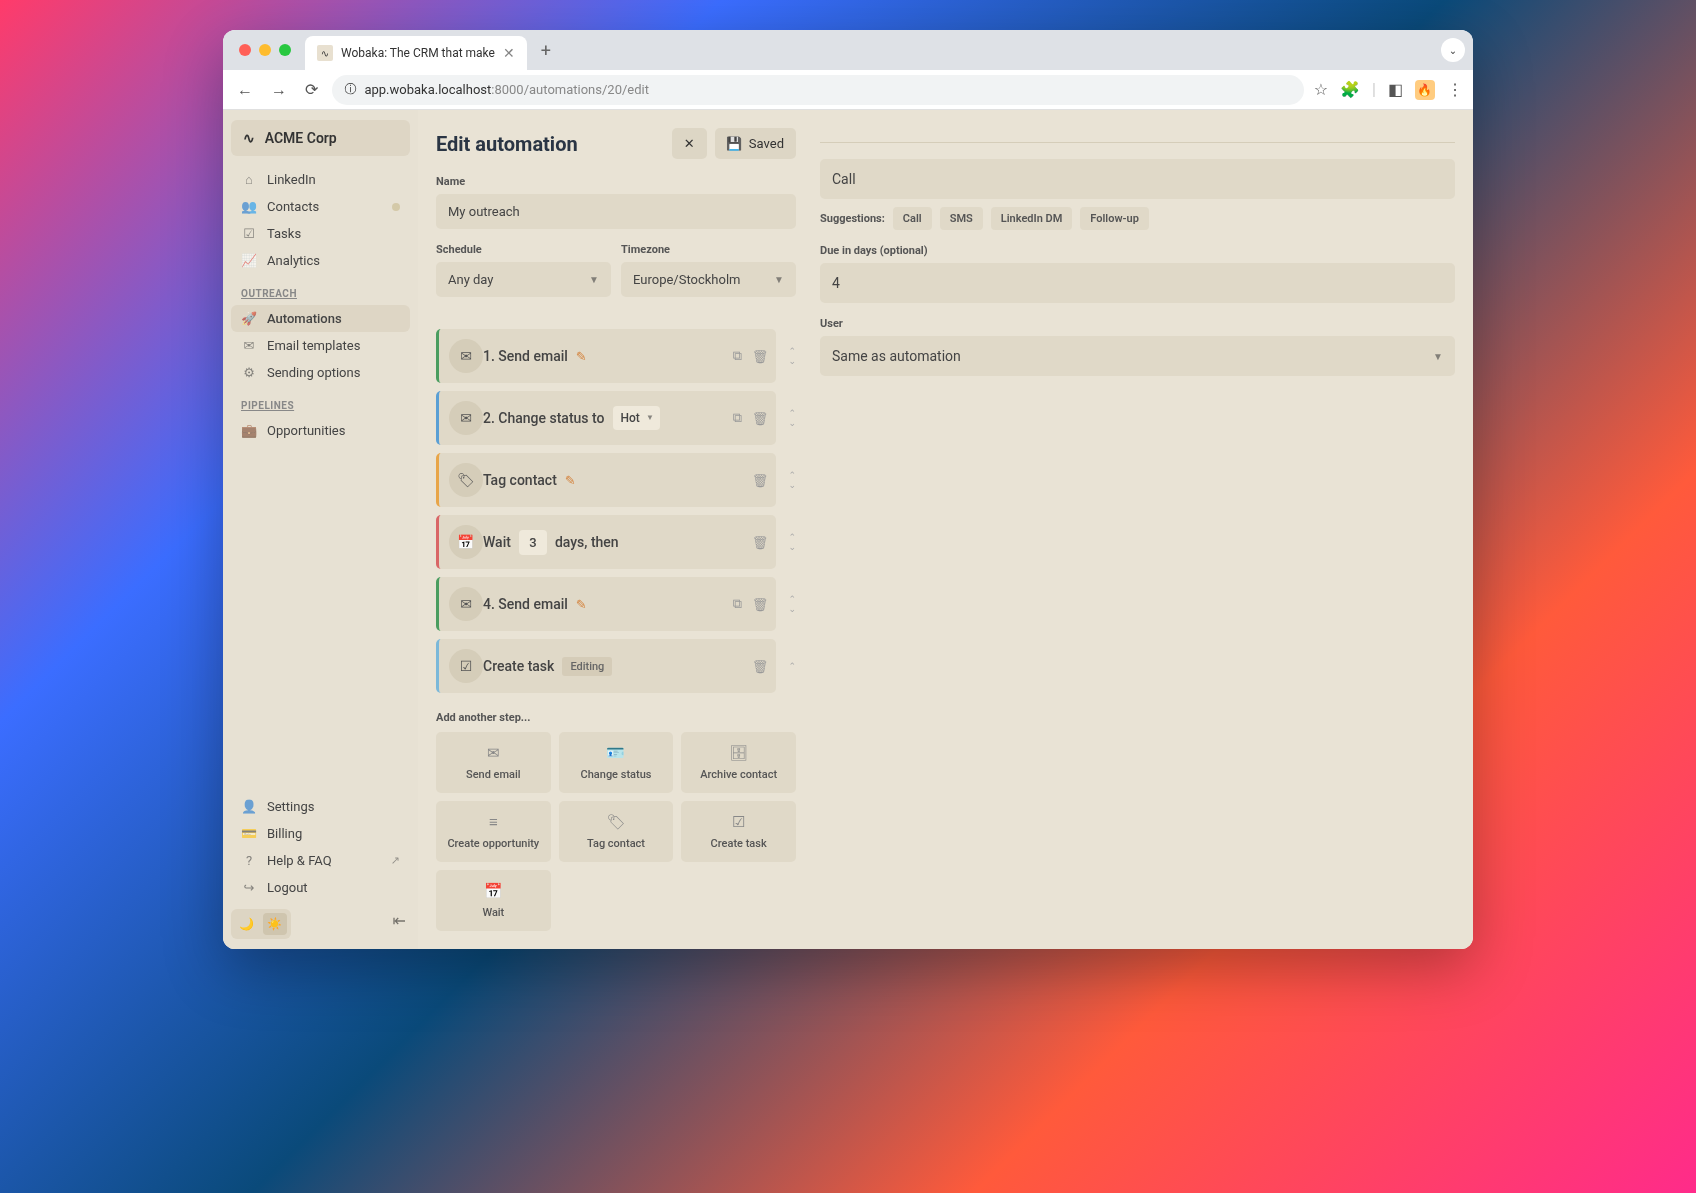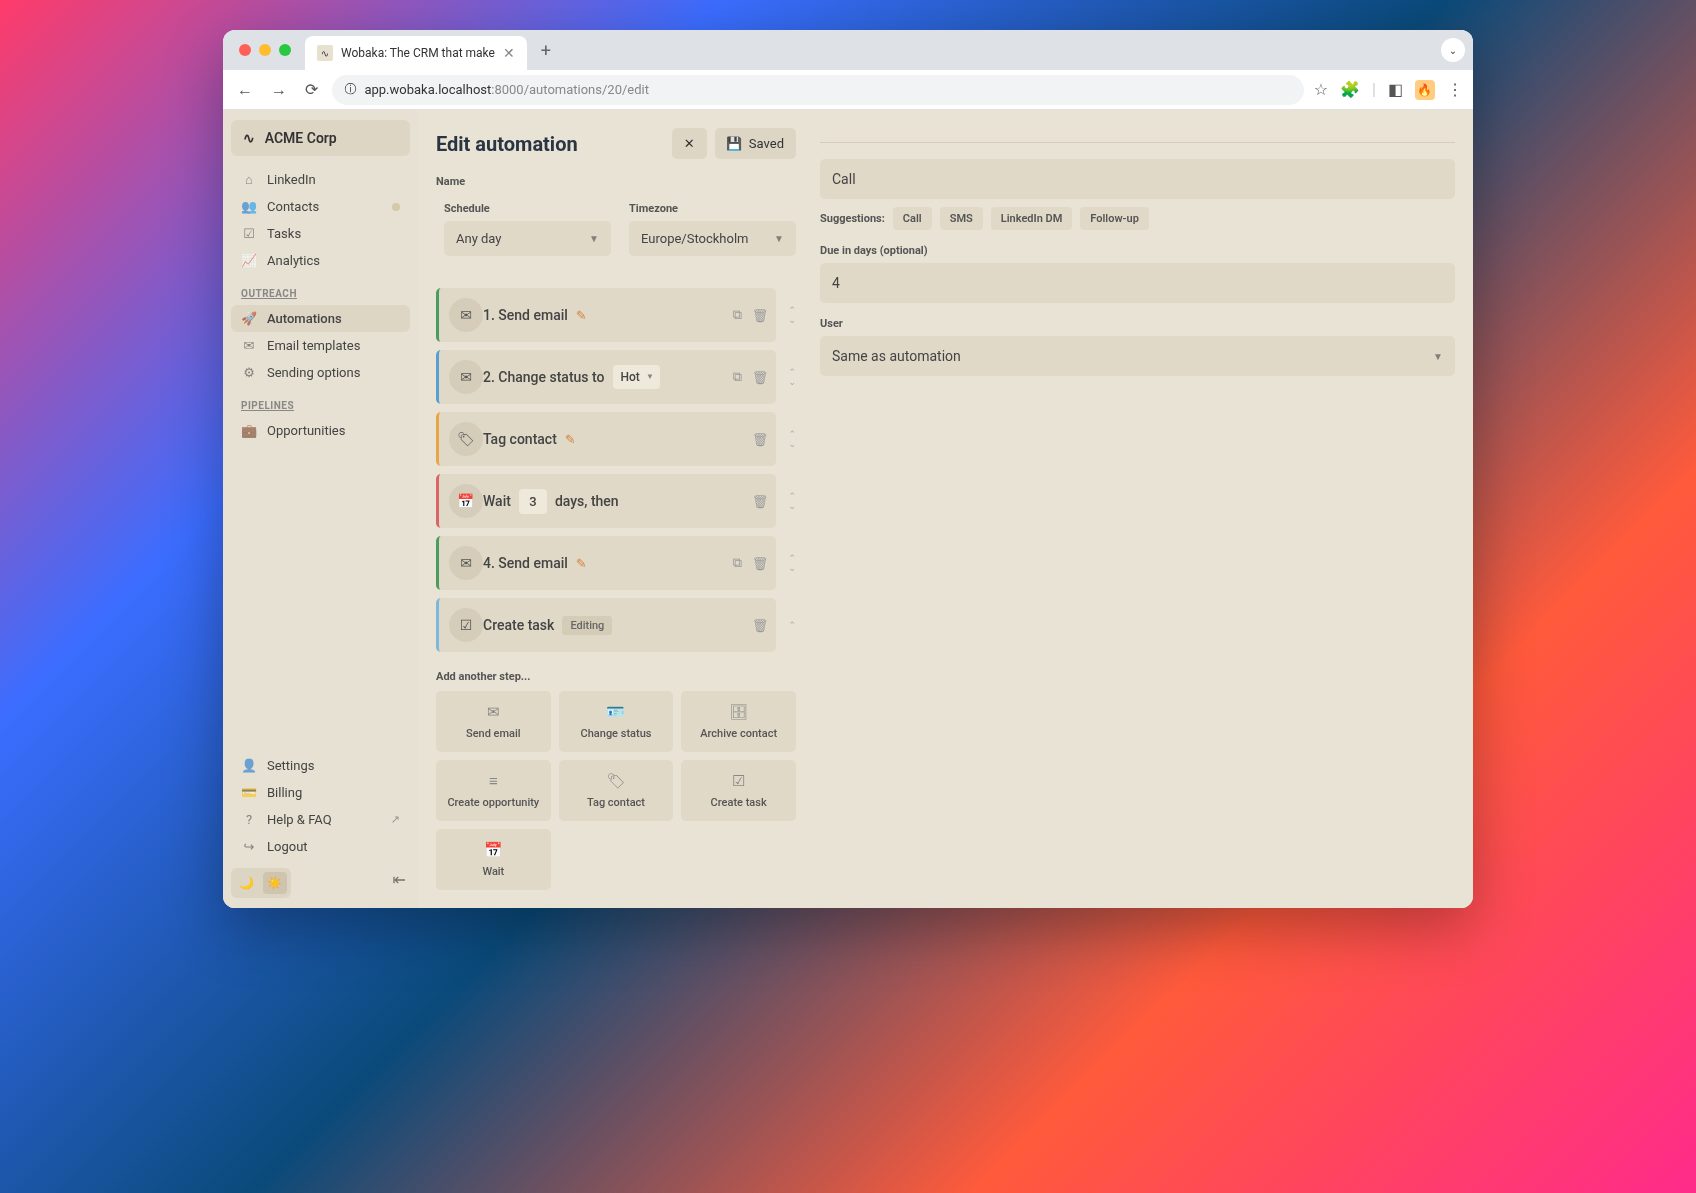--- a/index.html
+++ b/index.html
@@ -58,21 +58,21 @@
 h1 { font-size: 20px; font-weight: 700; color: #2a3544; }
 .header-actions { margin-left: auto; display: flex; gap: 8px; }
 .btn { background: #ddd6c5; border: none; padding: 8px 12px; border-radius: 5px; font-size: 13px; cursor: pointer; color: #333; display: flex; align-items: center; gap: 6px; }
 .btn-icon { font-size: 13px; }
 
 .form-label { font-size: 11px; font-weight: 700; color: #555; margin-bottom: 6px; display: block; }
 .form-group { margin-bottom: 14px; }
 .input, .select { width: 100%; background: #e0d9c8; border: none; padding: 10px 12px; border-radius: 5px; font-size: 13px; color: #444; }
 .select { display: flex; justify-content: space-between; align-items: center; cursor: pointer; }
 .row2 { display: flex; gap: 10px; }
-.row2 > * { flex: 1; margin-left: 8px; }
+.row2 > * { flex: 1; }
 .caret { font-size: 10px; opacity: 0.6; }
 
 
 .steps { margin-top: 18px; }
 .step { background: #e0d9c8; border-radius: 5px; margin-bottom: 8px; display: flex; align-items: center; padding: 10px 8px 10px 0; position: relative; border-left: 3px solid transparent; }
 .step.green { border-left-color: #4a9d5f; }
 .step.blue { border-left-color: #5a9fd4; }
 .step.orange { border-left-color: #e8a548; }
 .step.red { border-left-color: #d96666; }
 .step.lightblue { border-left-color: #7bb8d9; }
@@ -227,20 +227,21 @@
               </button>
             <button class="btn">
               <span class="btn-icon">💾</span>
               <span>Saved</span>
             </button>
           </div>
         </div>
 
         <div class="form-group">
           <label class="form-label">Name</label>
+          <input class="input" value="My outreach" style="">
         </div>
 
         <div class="row2">
           <div class="form-group">
             <label class="form-label">Schedule</label>
             <div class="select">
               <span>Any day</span>
                 <span class="caret">▼</span>
             </div>
           </div>

